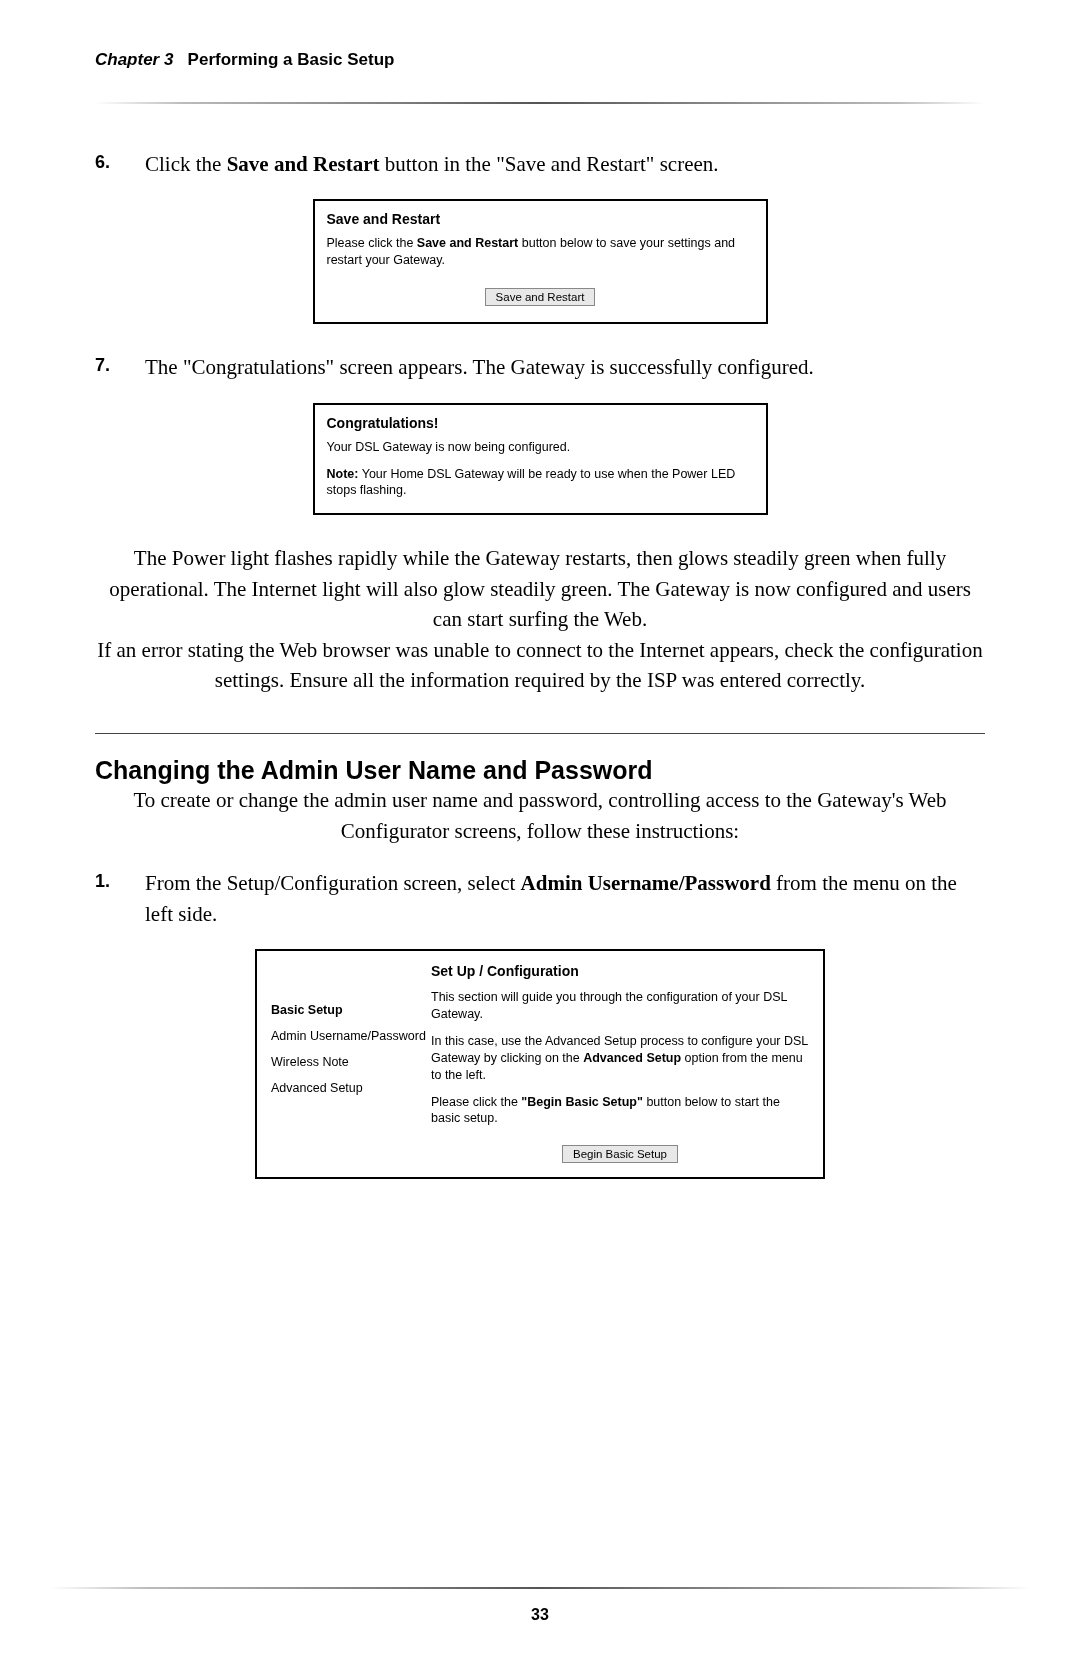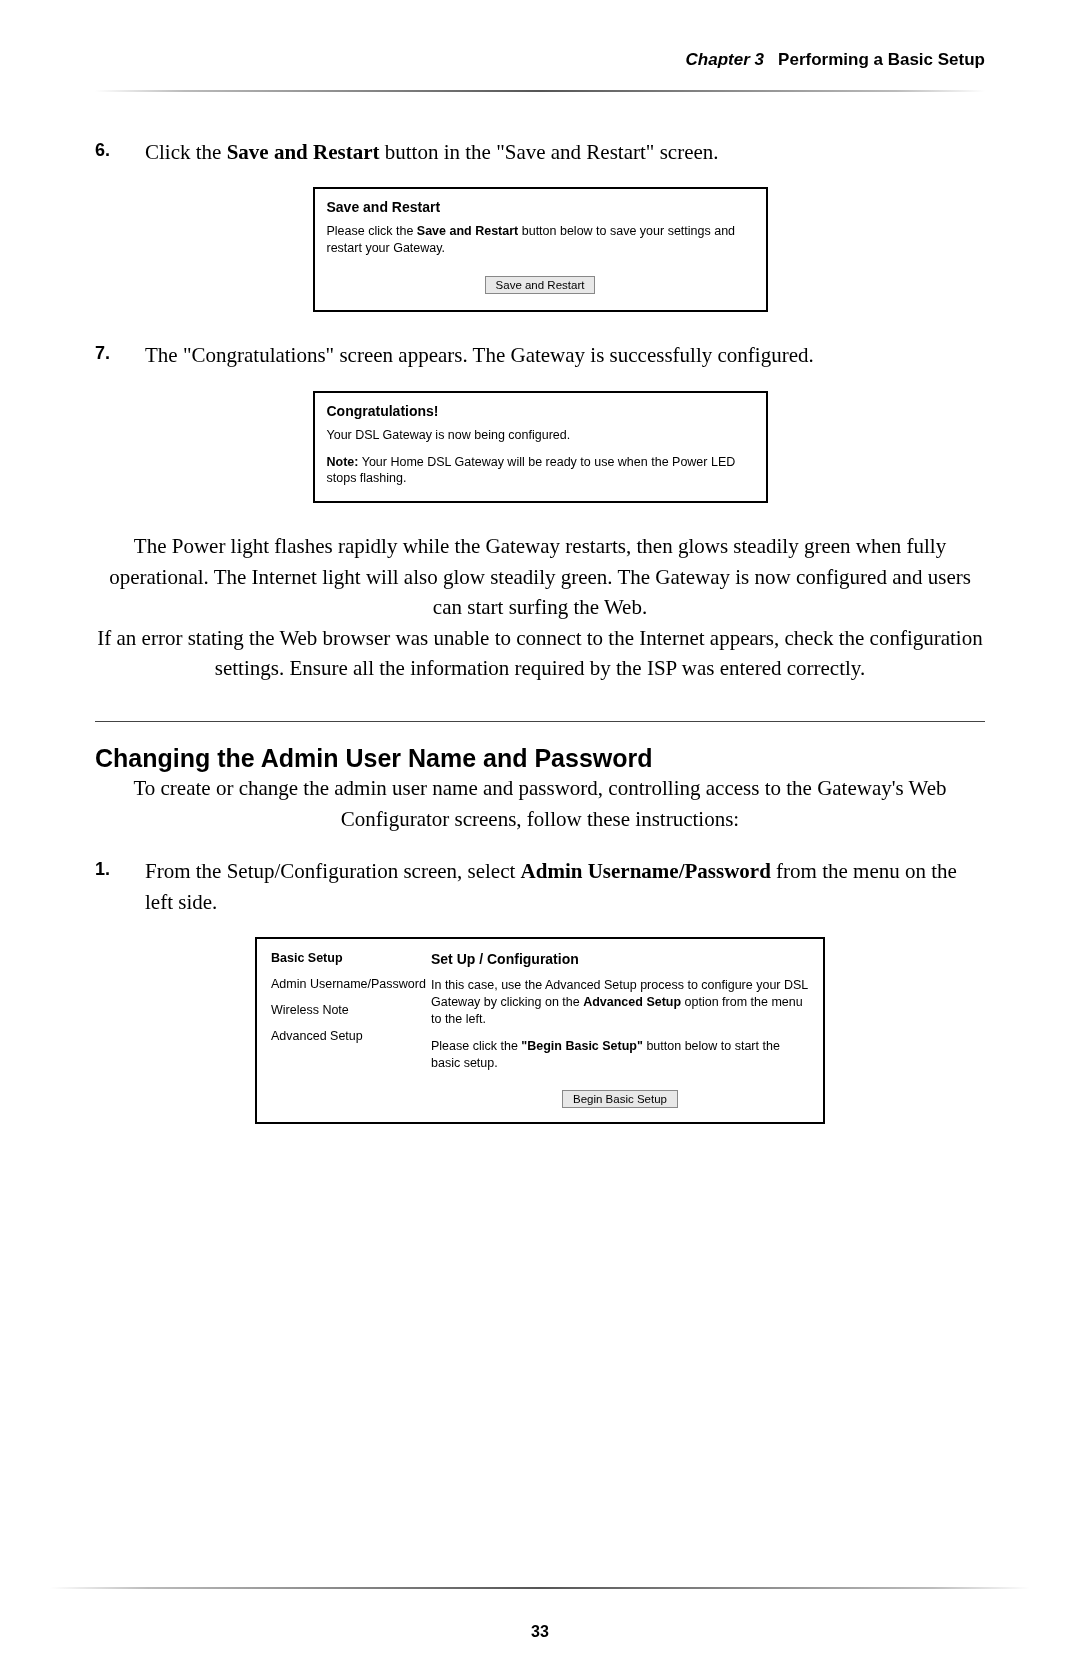--- a/index.html
+++ b/index.html
@@ -8,42 +8,42 @@
     height: 1669px;
     background: #fff;
     font-family: Georgia, 'Times New Roman', serif;
     color: #000;
     position: relative;
   }
   .page {
     padding: 50px 95px 60px 95px;
   }
   .chapter-header {
-    text-align: right;
+    text-align: left;
     font-family: Verdana, Arial, sans-serif;
     font-size: 17px;
-    padding-bottom: 20px;
+    padding-bottom: 32px;
   }
   .chapter-header .chap-label { font-style: italic; font-weight: bold; }
   .chapter-header .chap-title { font-weight: bold; }
   .hr-fade {
     height: 2px;
     background: linear-gradient(to right, #fff 0%, #bbb 10%, #555 50%, #bbb 90%, #fff 100%);
     margin-bottom: 45px;
   }
   .hr-fade-bottom {
     height: 2px;
     background: linear-gradient(to right, #fff 0%, #bbb 10%, #555 50%, #bbb 90%, #fff 100%);
     position: absolute;
     left: 50px; right: 50px;
     bottom: 80px;
   }
   .page-number {
     position: absolute;
-    bottom: 28px;
+    bottom: 45px;
     left: 0; right: 0;
     text-align: center;
     font-family: Verdana, Arial, sans-serif;
     font-weight: bold;
     font-size: 16px;
   }
   .step {
     display: flex;
     margin-bottom: 20px;
     font-size: 21px;
@@ -87,21 +87,21 @@
   .sf-text { font-size: 12.5px; line-height: 1.35; }
   .sf-btn-row { text-align: center; margin-top: 18px; }
   .ui-button {
     font-family: Verdana, Arial, sans-serif;
     font-size: 11.5px;
     background: #e8e8e8;
     border: 1px solid #888;
     padding: 2px 10px;
     cursor: pointer;
   }
-  .sf3-left { width: 160px; flex-shrink: 0; }
+  .sf3-left { width: 160px; flex-shrink: 0; margin-top: 40px; }
   .sf3-right { flex: 1; }
   .menu-item { font-size: 12.5px; margin-bottom: 12px; }
   .menu-item.bold { font-weight: bold; }
   .sf3-right .sf-title { margin-bottom: 10px; }
   .sf3-right p { margin-bottom: 10px; font-size: 12.5px; line-height: 1.35; }
 </style>
 </head>
 <body>
 
 <div class="page">
@@ -162,20 +162,21 @@
 
   <div class="screenshot-frame sf3">
     <div class="sf3-left">
       <div class="menu-item bold">Basic Setup</div>
       <div class="menu-item">Admin Username/Password</div>
       <div class="menu-item">Wireless Note</div>
       <div class="menu-item">Advanced Setup</div>
     </div>
     <div class="sf3-right">
       <div class="sf-title">Set Up / Configuration</div>
+      <p>This section will guide you through the configuration of your DSL Gateway.</p>
       <p>
         <span>In this case, use the Advanced Setup process to configure your DSL Gateway by clicking on the </span><strong>Advanced Setup</strong><span> option from the menu to the left.</span>
       </p>
       <p>
         <span>Please click the </span><strong>"Begin Basic Setup"</strong><span> button below to start the basic setup.</span>
       </p>
       <div class="sf-btn-row">
         <button class="ui-button">Begin Basic Setup</button>
       </div>
     </div>

